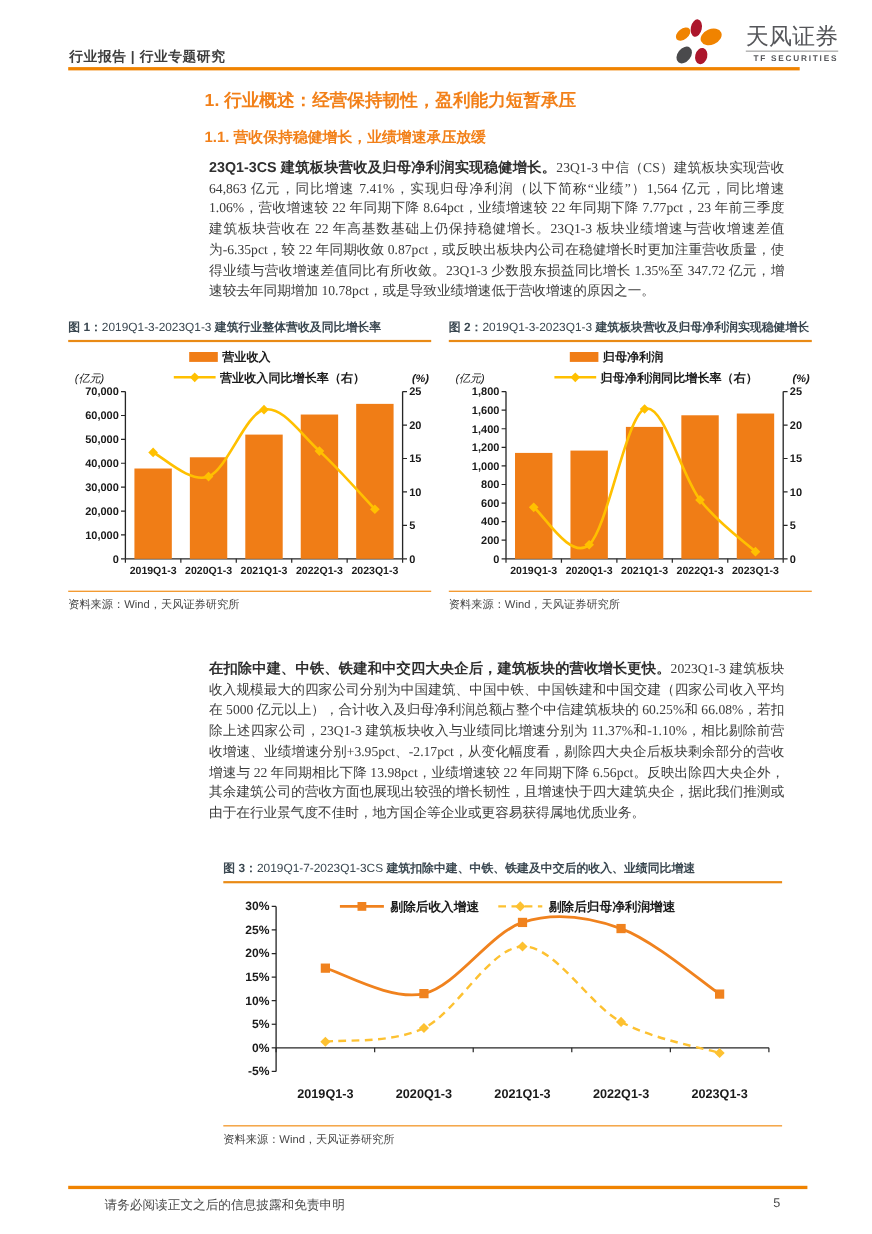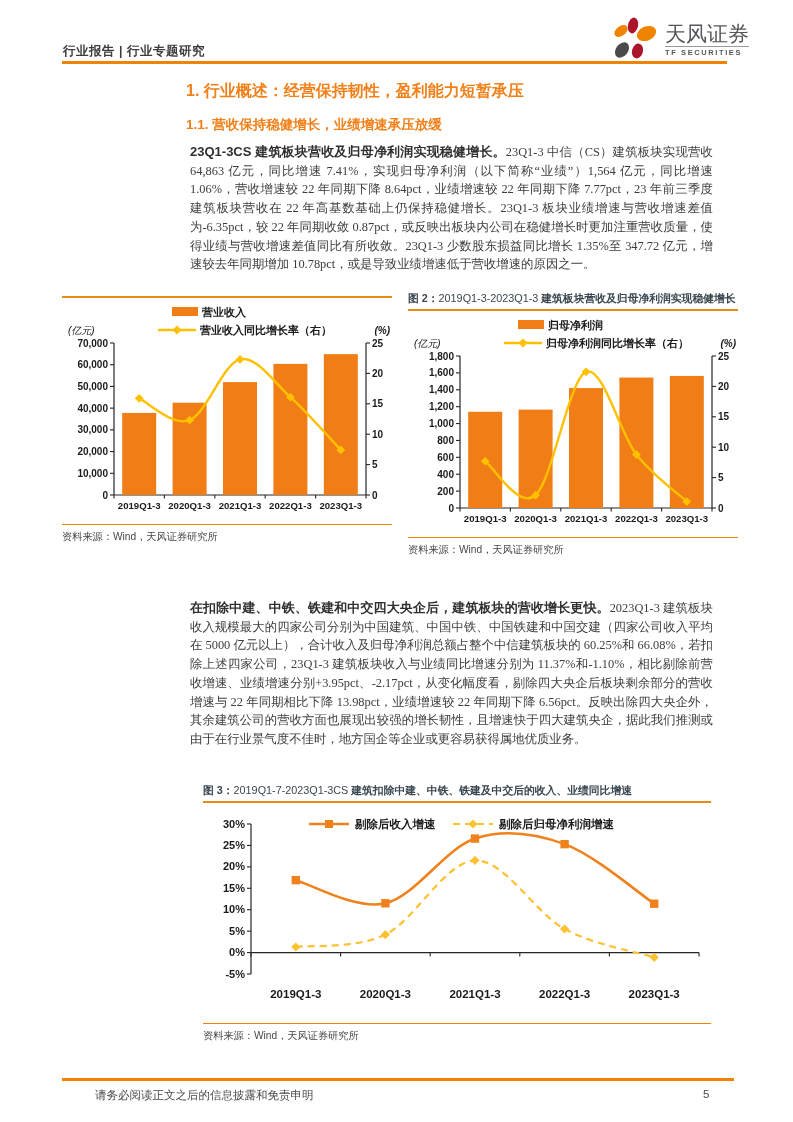--- a/index.html
+++ b/index.html
@@ -4,24 +4,24 @@
 <style>
   * { margin:0; padding:0; box-sizing:border-box; }
   html,body { background:#ffffff; }
   .page {
     position:relative; width:793px; height:1122px; background:#ffffff;
     font-family:"Liberation Sans", sans-serif; color:#3f3f3f; overflow:hidden;
     margin:0 auto;
   }
   .hdr-left { position:absolute; left:63px; top:43px; font-size:12.5px; font-weight:bold; color:#3d3d3d; letter-spacing:.5px; }
   .hdr-rule { position:absolute; left:62px; top:61px; width:665px; height:3px; background:#F08300; }
-  .logo { position:absolute; left:612px; top:17px; display:flex; align-items:center; gap:7px; }
+  .logo { position:absolute; left:612px; top:17px; display:flex; align-items:center; gap:20px; }
   .logo-text { display:flex; flex-direction:column; }
   .logo-cn { font-size:21px; color:#55565A; line-height:23px; }
-  .logo-en { font-size:7.5px; font-weight:bold; color:#55565A; letter-spacing:1.6px; border-top:1px solid #9a9a9a; margin-top:1px; padding-top:1px; }
+  .logo-en { font-size:7.5px; font-weight:bold; color:#55565A; letter-spacing:1.6px; border-top:1px solid #9a9a9a; margin-top:1px; padding-top:1px;text-align:right; }
   .sec-h1 { position:absolute; left:186px; top:81px; font-size:16px; font-weight:bold; color:#F28019; }
   .sec-h2 { position:absolute; left:186px; top:116px; font-size:13.5px; font-weight:bold; color:#F28019;text-align:right; }
   .para {
     position:absolute; left:190px; width:523px; text-align:justify;
     font-family:"Liberation Serif", serif; font-size:12.4px; line-height:18.7px; color:#3c3c3c;
   }
   .para b { font-family:Liberation Sans, sans-serif; font-size:13px; color:#2f2f2f; }
   .p1 { top:143px; }
   .p2 { top:599px; }
   .figrow { position:absolute; left:62px; top:292px; width:676px; display:flex; justify-content:space-between; }
@@ -59,20 +59,21 @@
 
   <div class="hdr-rule"></div>
 
   <div class="sec-h1">1. 行业概述：经营保持韧性，盈利能力短暂承压</div>
   <div class="sec-h2">1.1. 营收保持稳健增长，业绩增速承压放缓</div>
 
   <p class="para p1"><b>23Q1-3CS 建筑板块营收及归母净利润实现稳健增长。</b><span>23Q1-3 中信（CS）建筑板块实现营收 64,863 亿元，同比增速 7.41%，实现归母净利润（以下简称“业绩”）1,564 亿元，同比增速 1.06%，营收增速较 22 年同期下降 8.64pct，业绩增速较 22 年同期下降 7.77pct，23 年前三季度建筑板块营收在 22 年高基数基础上仍保持稳健增长。23Q1-3 板块业绩增速与营收增速差值为-6.35pct，较 22 年同期收敛 0.87pct，或反映出板块内公司在稳健增长时更加注重营收质量，使得业绩与营收增速差值同比有所收敛。23Q1-3 少数股东损益同比增长 1.35%至 347.72 亿元，增速较去年同期增加 10.78pct，或是导致业绩增速低于营收增速的原因之一。</span></p>
 
   <div class="figrow">
     <figure class="fig">
+      <div class="cap"><span class="capb">图 1：</span><span>2019Q1-3-2023Q1-3 </span><span class="capb">建筑行业整体营收及同比增长率</span></div>
       <div class="cap-rule"></div>
       <svg class="chart" width="330" height="218" viewBox="0 0 330 218">
           <text x="46" y="195.5" text-anchor="end" font-size="10" font-weight="bold" fill="#1a1a1a">0</text>
           <line x1="48" y1="192" x2="52" y2="192" stroke="#262626" stroke-width="1.1"></line>
           <text x="46" y="173.78571428571428" text-anchor="end" font-size="10" font-weight="bold" fill="#1a1a1a">10,000</text>
           <line x1="48" y1="170.28571428571428" x2="52" y2="170.28571428571428" stroke="#262626" stroke-width="1.1"></line>
           <text x="46" y="152.07142857142858" text-anchor="end" font-size="10" font-weight="bold" fill="#1a1a1a">20,000</text>
           <line x1="48" y1="148.57142857142858" x2="52" y2="148.57142857142858" stroke="#262626" stroke-width="1.1"></line>
           <text x="46" y="130.35714285714286" text-anchor="end" font-size="10" font-weight="bold" fill="#1a1a1a">30,000</text>
           <line x1="48" y1="126.85714285714286" x2="52" y2="126.85714285714286" stroke="#262626" stroke-width="1.1"></line>

